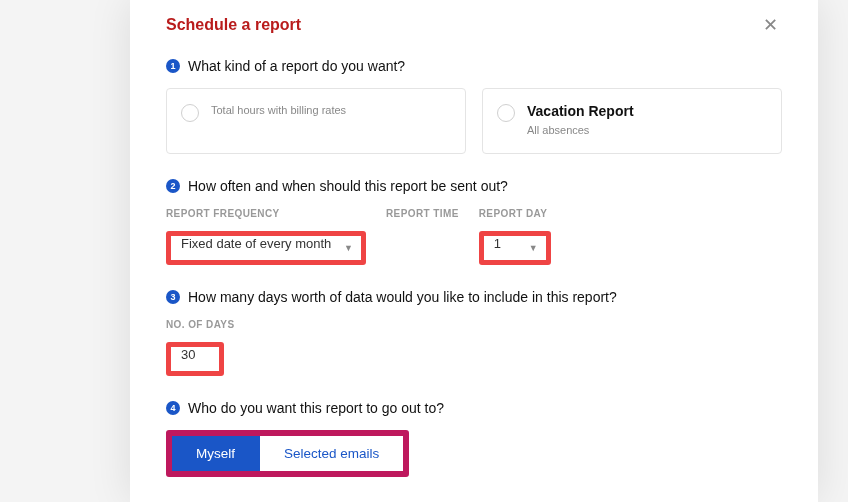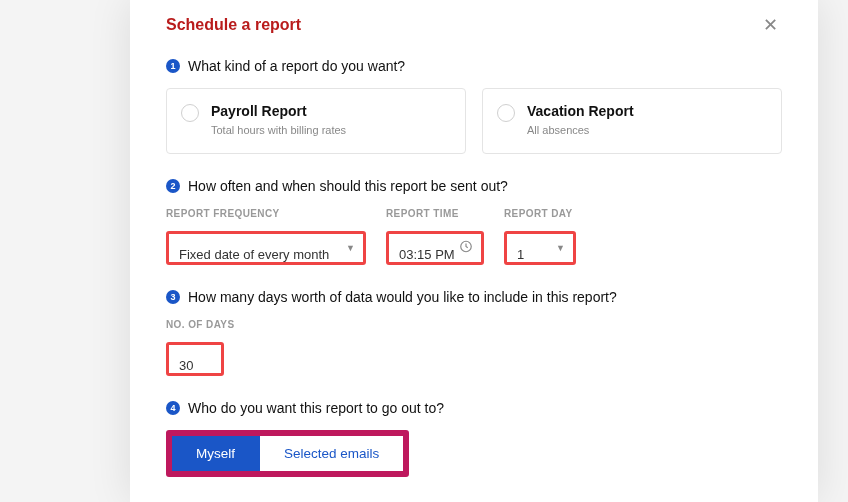--- a/index.html
+++ b/index.html
@@ -117,26 +117,26 @@
     .choice-card.selected .choice-sub { color: #333; }
     .field-row { display: flex; gap: 20px; }
     .field-group { display: flex; flex-direction: column; gap: 12px; }
     .field-label {
       font-size: 10px;
       letter-spacing: 0.4px;
       color: #999;
       font-weight: 600;
     }
     .select-box {
-      border: 3px solid #ef4444;
+      border: 5px solid #ef4444;
       border-radius: 3px;
       background: #fff;
       height: 34px;
       display: flex;
-      align-items: flex-end;
+      align-items: flex-start;
       padding: 0 10px;
       font-size: 13px;
       color: #333;
       position: relative;
       cursor: pointer;
     }
     .select-box .caret {
       position: absolute;
       right: 8px;
       top: 50%;
@@ -199,21 +199,20 @@
 
   <div class="section">
     <div class="q-row">
       <span class="step-badge">1</span>
       <span class="q-text">What kind of a report do you want?</span>
     </div>
     <div class="choice-row">
       <div class="choice-card">
         <span class="radio-circle"></span>
         <div>
-          <div class="choice-title">Payroll Report</div>
           <div class="choice-sub">Total hours with billing rates</div>
         </div>
       </div>
       <div class="choice-card">
         <span class="radio-circle"></span>
         <div>
           <div class="choice-title">Vacation Report</div>
           <div class="choice-sub">All absences</div>
         </div>
       </div>
@@ -228,29 +227,20 @@
     <div class="field-row">
       <div class="field-group">
         <span class="field-label">REPORT FREQUENCY</span>
         <div class="select-box w-freq">
           <span>Fixed date of every month</span>
           <span class="caret">▼</span>
         </div>
       </div>
       <div class="field-group">
         <span class="field-label">REPORT TIME</span>
-        <div class="select-box time-box w-time">
-          <span>03:15 PM</span>
-          <span class="clock">
-            <svg viewBox="0 0 24 24" fill="none" stroke="currentColor" stroke-width="2">
-                <circle cx="12" cy="12" r="9"></circle>
-                <path d="M12 7v5l3 2"></path>
-              </svg>
-          </span>
-        </div>
       </div>
       <div class="field-group">
         <span class="field-label">REPORT DAY</span>
         <div class="select-box w-day">
           <span>1</span>
           <span class="caret">▼</span>
         </div>
       </div>
     </div>
   </div>

